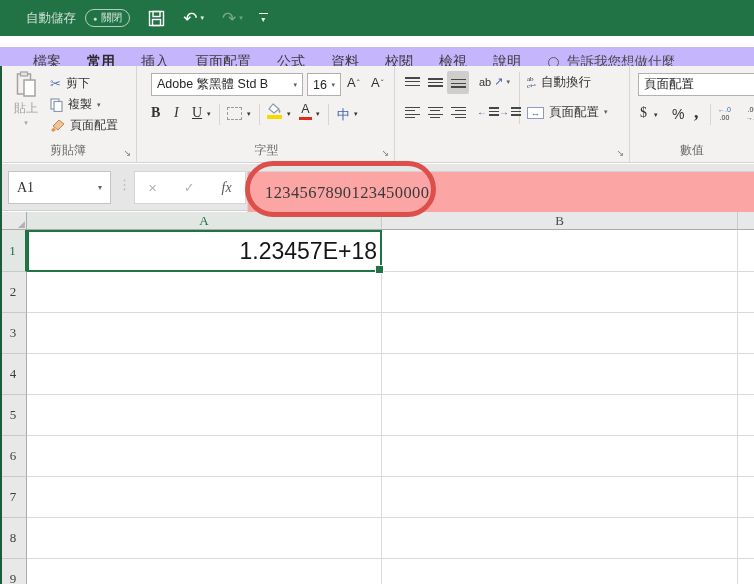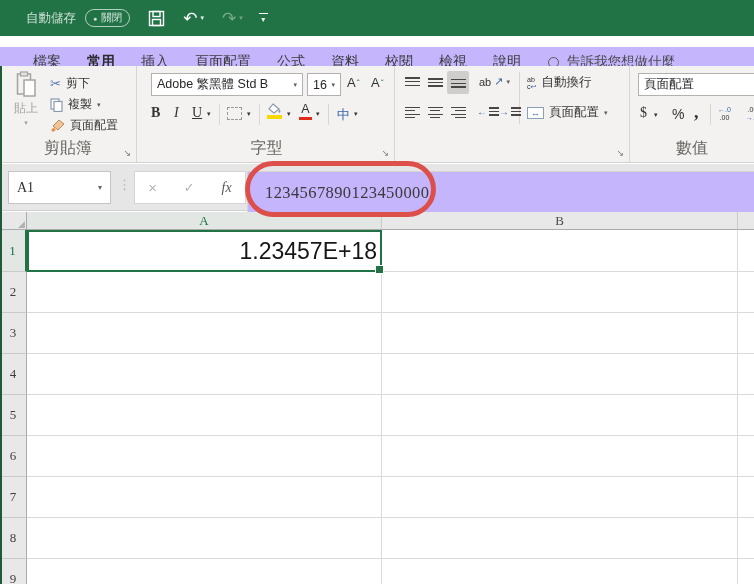--- a/index.html
+++ b/index.html
@@ -33,21 +33,21 @@
   .lens{position:relative;width:9px;height:9px;border:1.6px solid #5c5a58;border-radius:50%;display:inline-block;}
   .lens::after{content:"";position:absolute;left:8px;top:9px;width:5px;height:1.6px;background:#5c5a58;transform:rotate(45deg);transform-origin:0 0;}
 
   
   .ribbon{position:absolute;left:0;top:66px;width:100%;height:97px;background:#f4f2f1;border-bottom:1px solid #d4d1cf;box-sizing:border-box;}
   .group{position:absolute;top:0;height:96px;border-right:1px solid #d8d5d2;box-sizing:border-box;}
   .g-clip{left:0;width:137px;}
   .g-font{left:139px;width:256px;}
   .g-align{left:393px;width:237px;}
   .g-num{left:630px;width:124px;border-right:none;overflow:hidden;}
-  .glabel{position:absolute;bottom:3px;left:0;width:100%;text-align:center;font-size:16px;color:#69676:3;color:#696763;}
+  .glabel{position:absolute;bottom:3px;left:0;width:100%;text-align:center;font-size:12px;color:#69676:3;color:#696763;}
   .launcher{position:absolute;bottom:4px;right:5px;font-size:9px;color:#7c7a78;line-height:1;}
   .caret{font-size:7px;color:#5f5d5b;line-height:1;}
   .sep-v{position:absolute;width:1px;background:#d8d5d2;}
 
   
   .paste{position:absolute;left:6px;top:5px;width:40px;height:64px;display:flex;flex-direction:column;align-items:center;
          color:#a5a3a1;font-size:12px;gap:2px;}
   .cliprows{position:absolute;left:50px;top:7px;width:86px;}
   .crow{height:21px;display:flex;align-items:center;gap:5px;font-size:12px;color:#333;}
   .cuticon{color:#5a7ab0;font-size:13px;line-height:1;}
@@ -75,21 +75,21 @@
   .alignbtn{position:absolute;width:22px;height:23px;display:flex;align-items:center;justify-content:center;border-radius:2px;}
   .alignbtn.sel{background:#cfcecd;}
   .h-left .bars{align-items:flex-start}.h-center .bars{align-items:center}.h-right .bars{align-items:flex-end}
   .h-left .bars i:nth-child(2n){width:70%}.h-left .bars i{width:100%}
   .h-center .bars i{width:100%}.h-center .bars i:nth-child(2n){width:70%}
   .h-right .bars i{width:100%}.h-right .bars i:nth-child(2n){width:70%}
   .v-top .bars{justify-content:flex-start}.v-mid .bars{justify-content:center}.v-bot .bars{justify-content:flex-end}
   .v-top .bars i,.v-mid .bars i,.v-bot .bars i{width:100%}
   .orient{position:absolute;display:flex;align-items:center;gap:3px;font-size:11px;color:#333;}
   .blue{color:#3f66a8;}
-  .lblbtn{position:absolute;display:flex;align-items:center;gap:5px;font-size:12.5px;color:#333;white-space:nowrap;}
+  .lblbtn{position:absolute;display:flex;align-items:center;gap:5px;font-size:12.5px;color:#333;white-space:nowrap;font-family:Liberation Serif, serif;}
   .wrapicon{display:flex;flex-direction:column;line-height:1;font-size:7px;color:#333;}
   .mergeicon{width:17px;height:12px;border:1px solid #8aa0b8;display:flex;align-items:center;justify-content:center;
              font-size:9px;color:#3f66a8;box-sizing:border-box;background:#fff;}
   .indent{position:absolute;display:flex;align-items:center;gap:2px;font-size:10px;}
 
   
   .num2{position:absolute;top:36px;height:26px;left:0;width:100%;}
   .decim{display:flex;flex-direction:column;line-height:1.1;font-size:7px;color:#333;text-align:center;}
   .decim .blue{font-size:7px;}
 
@@ -97,21 +97,21 @@
   .fbar{position:absolute;left:0;top:164px;width:100%;height:47px;background:#e6e6e6;border-bottom:1px solid #cfcfcf;box-sizing:border-box;}
   .namebox{position:absolute;left:8px;top:7px;width:103px;height:33px;background:#fff;border:1px solid #c6c4c2;
            box-sizing:border-box;display:flex;align-items:center;padding:0 8px;font-size:14px;color:#333;}
   .namebox .caret{margin-left:auto;font-size:8px;color:#666;}
   .fdots{position:absolute;left:118px;top:13px;font-size:13px;color:#b3b3b3;}
   .fbtns{position:absolute;left:134px;top:7px;width:112px;height:33px;background:#fff;border:1px solid #d6d4d2;
          box-sizing:border-box;display:flex;align-items:center;justify-content:space-around;}
   .fx-x{color:#b3b3b3;font-size:15px;}
   .fx-v{color:#b3b3b3;font-size:13px;}
   .fx-f{color:#595959;font-style:italic;font-size:14px;}
-  .finput{position:absolute;left:247px;top:7px;right:-1px;height:44px;background:#c4b5fd;border:1px solid #d6d4d2;box-sizing:border-box;}
+  .finput{position:absolute;left:247px;top:7px;right:-1px;height:44px;background:#fca5a5;border:1px solid #d6d4d2;box-sizing:border-box;}
   .finput input{width:100%;height:100%;border:none;outline:none;background:transparent;
                 font-family:"Liberation Serif",serif;font-size:16.5px;color:#3a3a3a;padding:0 0 0 17px;letter-spacing:.4px;box-sizing:border-box;}
   .annotation{position:absolute;left:245px;top:-3px;width:191px;height:56px;border:5px solid #dd4f4b;
               border-radius:29px;box-sizing:border-box;z-index:30;pointer-events:none;}
 
   
   .gridwrap{position:absolute;left:0;top:212px;width:100%;bottom:0;background:#fff;}
   .ghead{display:flex;height:18px;font-family:"Liberation Serif",serif;font-size:13px;}
   .corner{width:27px;background:#e8e8e8;border-right:1px solid #ababab;border-bottom:1px solid #ababab;
           box-sizing:border-box;position:relative;}

